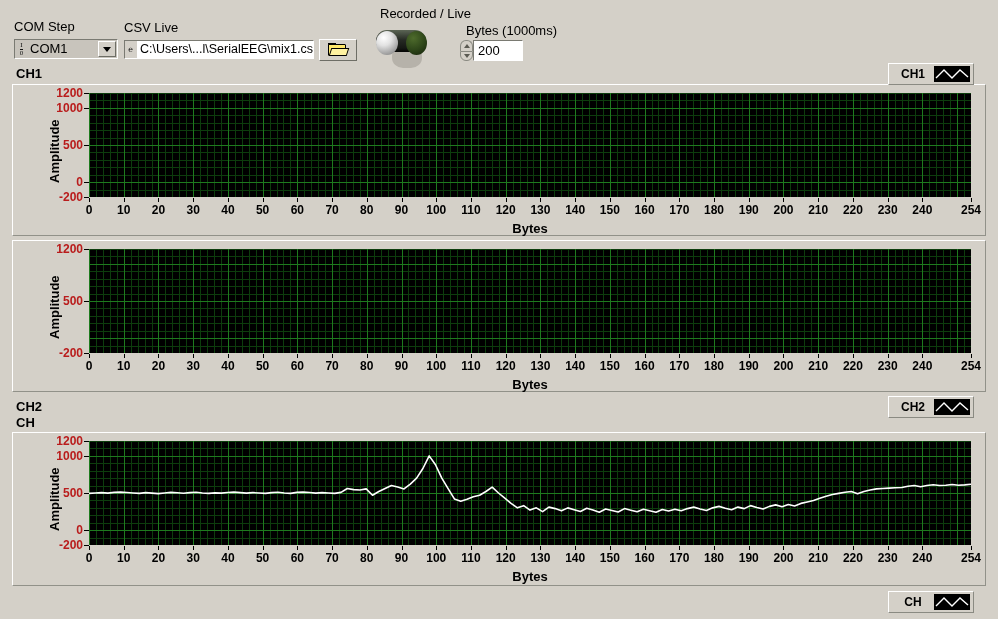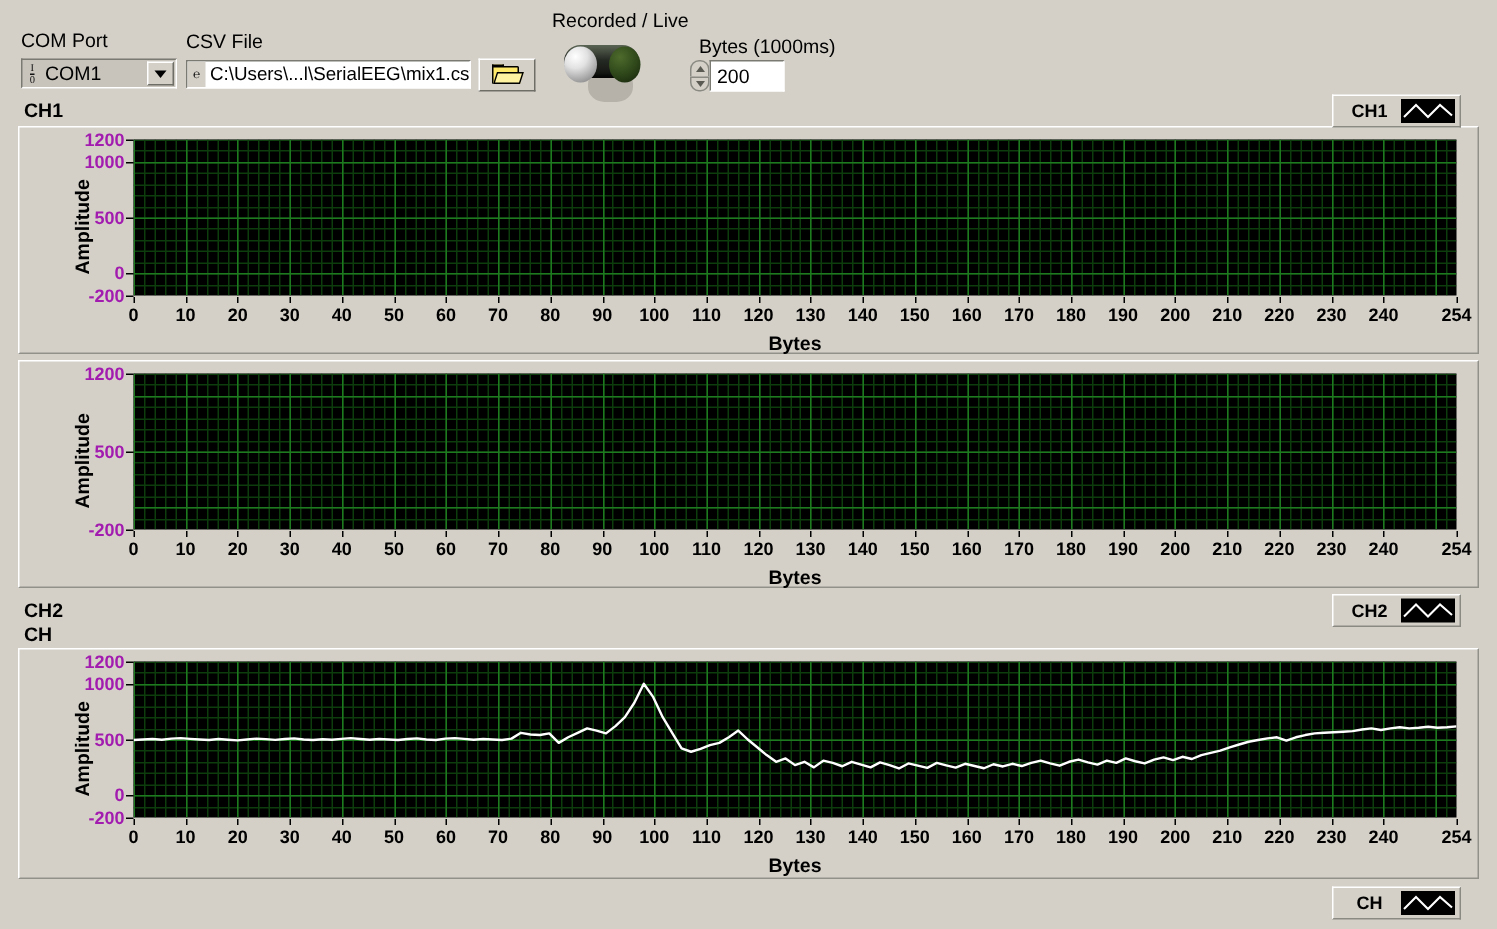--- a/index.html
+++ b/index.html
@@ -264,21 +264,21 @@
     font-weight: bold;
     color: #000;
     transform: rotate(-90deg);
     transform-origin: left top;
     white-space: nowrap;
   }
   .ytick {
     position: absolute;
     font-size: 12px;
     font-weight: bold;
-    color: #a21caf;
+    color: #b91c1c;
     text-align: right;
     white-space: nowrap;
   }
   .ytick-mark {
     position: absolute;
     width: 5px; height: 1px;
     background: #000;
   }
   .xtick {
     position: absolute;
@@ -325,48 +325,48 @@
     width: 36px; height: 16px;
     background: #000;
     flex: 0 0 auto;
   }
 </style>
 </head>
 <body>
 
 <div id="toolbar">
 
-  <div class="ctl-label" style="left:14px; top:19px;">COM Port</div>
+  <div class="ctl-label" style="left:14px; top:19px;">COM Step</div>
   <div id="com-port-combo">
     <div id="com-port-icon">
       <div>
           <i class="frac-top">I</i>
           <i>0</i>
         </div>
     </div>
     <div id="com-port-value">COM1</div>
     <div id="com-port-arrow">
         <span class="tri"></span>
       </div>
   </div>
 
-  <div class="ctl-label" style="left:124px; top:20px;">CSV File</div>
+  <div class="ctl-label" style="left:124px; top:20px;">CSV Live</div>
   <div id="csv-path-box">
     <div id="csv-path-icon">℮</div>
     <div id="csv-path-value">C:\Users\...l\SerialEEG\mix1.csv</div>
   </div>
   <div id="browse-button">
     <div id="folder-icon">
       <span class="tab"></span>
         <span class="back"></span>
         <span class="front"></span>
     </div>
   </div>
 
-  <div class="ctl-label" style="left:368px; top:6px;">Recorded / Live</div>
+  <div class="ctl-label" style="left:380px; top:6px;">Recorded / Live</div>
   <div id="toggle-switch">
     <div id="toggle-shadow"></div>
     <div id="toggle-body">
       <div id="toggle-cap"></div>
       <div id="toggle-knob"></div>
     </div>
   </div>
 
   <div class="ctl-label" style="left:466px; top:23px;">Bytes (1000ms)</div>
   <div id="step-numeric">

